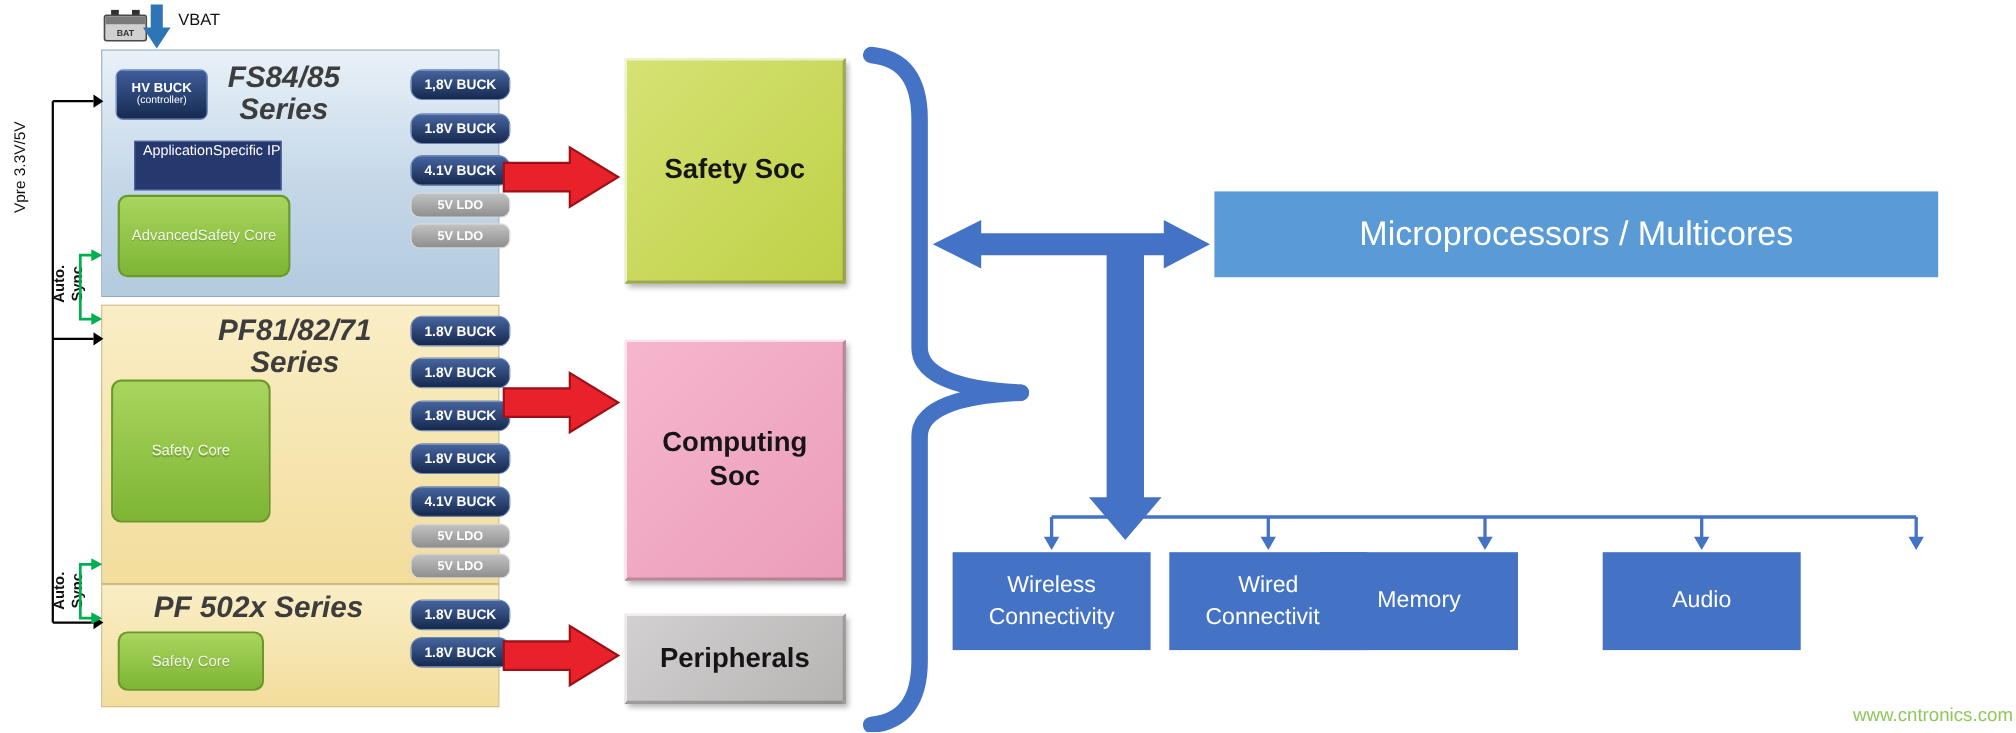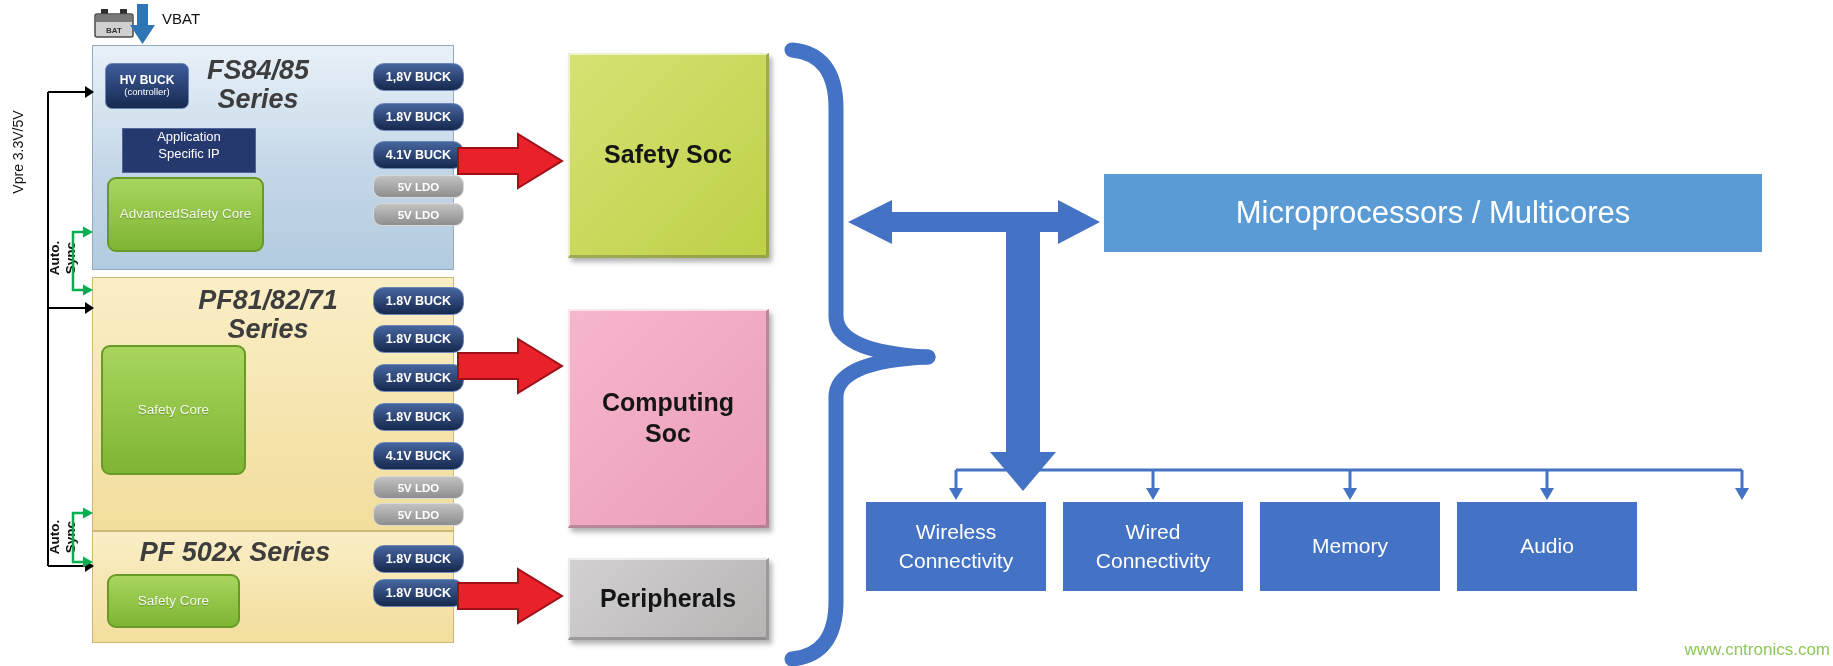--- a/index.html
+++ b/index.html
@@ -15,21 +15,21 @@
   .reg{display:flex;align-items:center;justify-content:center;color:#fff;font-weight:bold;border-radius:11px;margin-left:24px;}
   .reg-buck{background:linear-gradient(180deg,#46659f 0%,#16294e 100%);border:1px solid #6b86b8;font-size:12.5px;}
   .reg-ldo{background:linear-gradient(180deg,#c2c2c2 0%,#8e8e8e 100%);border:1px solid #d8d8d8;font-size:11.5px;border-radius:9px;}
 
   .navy-pill{background:linear-gradient(180deg,#3f5d9b 0%,#172a50 100%);border:1px solid #6b86b8;border-radius:7px;
              color:#fff;display:flex;flex-direction:column;align-items:center;justify-content:center;line-height:1.15;}
   .hvb1{font-size:12px;font-weight:bold;}
   .hvb2{font-size:9.5px;}
 
   .app-ip{background:#26396f;border:1px solid #50659f;color:#fff;font-size:13px;text-align:center;
-          display:flex;flex-direction:column;justify-content:flex-start;line-height:1.3;}
+          display:flex;justify-content:flex-end;line-height:1.3;}
 
   .green-box{background:linear-gradient(180deg,#a8d55e 0%,#7eb534 100%);border:2px solid #699a27;border-radius:9px;
              color:#f4f9ea;display:flex;flex-direction:row;align-items:center;justify-content:center;
              font-size:13.5px;line-height:1.35;text-align:center;text-shadow:0 1px 1px rgba(0,0,0,.25);}
 
   .soc-box{display:flex;align-items:center;justify-content:center;text-align:center;font-weight:bold;font-size:25px;
            color:#151515;line-height:1.25;
            border-top:2px solid rgba(255,255,255,.7);border-left:2px solid rgba(255,255,255,.7);
            border-right:3px solid rgba(0,0,0,.25);border-bottom:3px solid rgba(0,0,0,.25);
            box-shadow:3px 4px 5px rgba(0,0,0,.3);}
@@ -120,21 +120,21 @@
   </div>
 
   <div class="abs periph-box" style="left:866px;top:502px;width:180px;height:89px">
     <div>Wireless</div>
     <div>Connectivity</div>
   </div>
   <div class="abs periph-box" style="left:1063px;top:502px;width:180px;height:89px">
     <div>Wired</div>
     <div>Connectivity</div>
   </div>
-  <div class="abs periph-box" style="left:1260px;top:502px;width:180px;height:89px">
+  <div class="abs periph-box" style="left:1200px;top:502px;width:180px;height:89px">
     <div>Memory</div>
     <div></div>
   </div>
   <div class="abs periph-box" style="left:1457px;top:502px;width:180px;height:89px">
     <div>Audio</div>
     <div></div>
   </div>
 
   <div class="abs vbat" style="left:162px;top:10px">VBAT</div>
   <div class="abs vlabel" style="left:18px;top:152px">Vpre 3.3V/5V</div>

